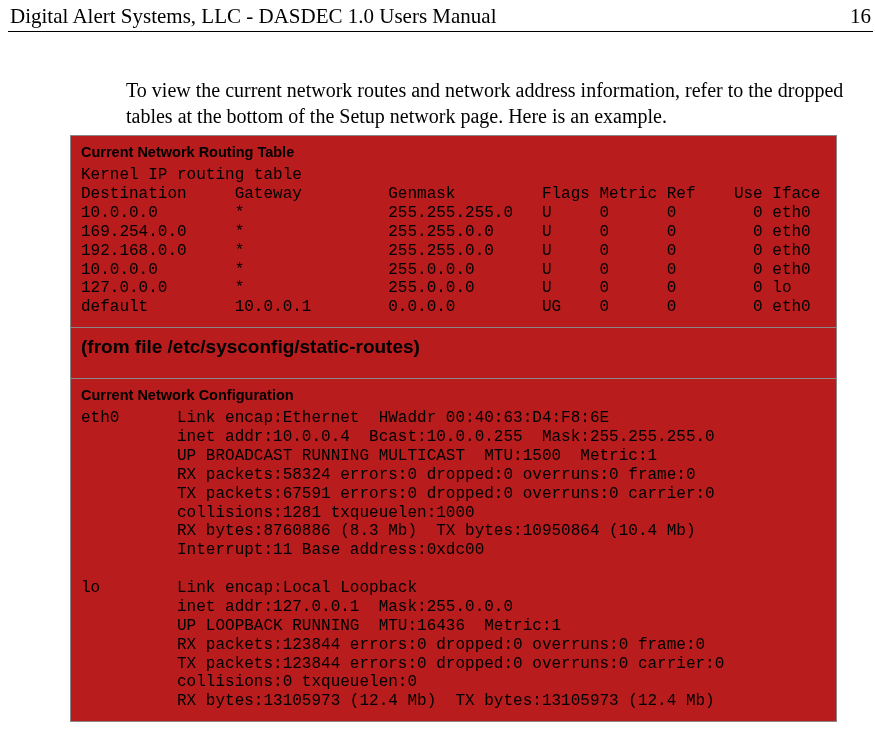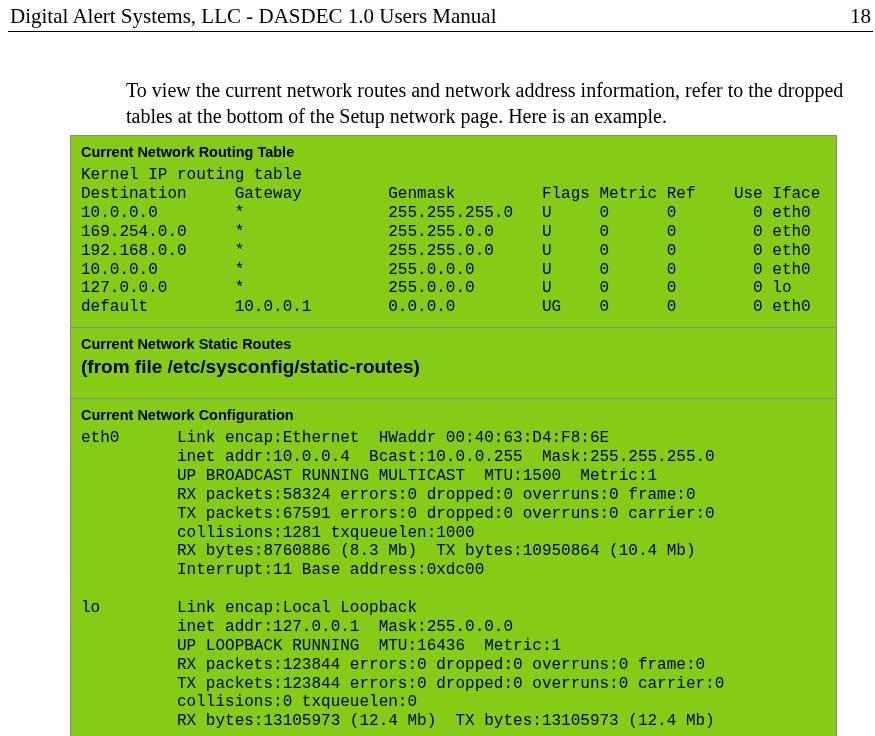--- a/index.html
+++ b/index.html
@@ -32,21 +32,21 @@
   }
   .section-body {
     font-size: 20px;
     padding-left: 56px;
     line-height: 1.28;
     margin-bottom: 6px;
   }
   .panel {
     margin: 0 36px 0 62px;
     border: 1px solid #888;
-    background: #84cc16;
+    background: #b91c1c;
     font-family: Arial, Helvetica, sans-serif;
     padding: 8px 10px 10px 10px;
   }
   .panel + .panel {
     border-top: none;
   }
   .panel-title {
     font-weight: bold;
     font-size: 14.5px;
     margin-bottom: 4px;
@@ -65,41 +65,40 @@
   .mono-block {
     margin-top: 6px;
   }
 </style>
 </head>
 <body>
 
 <div class="page">
   <div class="header-line">
     <span>Digital Alert Systems, LLC - DASDEC 1.0 Users Manual</span>
-    <span>18</span>
+    <span>16</span>
   </div>
 
   <div class="section">
     <div class="section-body">To view the current network routes and network address information, refer to the dropped tables at the bottom of the Setup network page. Here is an example.</div>
   </div>
 
   <div class="panel">
     <div class="panel-title">Current Network Routing Table</div>
     <div class="mono mono-block">Kernel IP routing table
 Destination     Gateway         Genmask         Flags Metric Ref    Use Iface
 10.0.0.0        *               255.255.255.0   U     0      0        0 eth0
 169.254.0.0     *               255.255.0.0     U     0      0        0 eth0
 192.168.0.0     *               255.255.0.0     U     0      0        0 eth0
 10.0.0.0        *               255.0.0.0       U     0      0        0 eth0
 127.0.0.0       *               255.0.0.0       U     0      0        0 lo
 default         10.0.0.1        0.0.0.0         UG    0      0        0 eth0</div>
   </div>
 
   <div class="panel">
-    <div class="panel-title">Current Network Static Routes</div>
     <div class="panel-sub"> (from file /etc/sysconfig/static-routes)</div>
   </div>
 
   <div class="panel">
     <div class="panel-title">Current Network Configuration</div>
     <div class="mono mono-block">eth0      Link encap:Ethernet  HWaddr 00:40:63:D4:F8:6E
           inet addr:10.0.0.4  Bcast:10.0.0.255  Mask:255.255.255.0
           UP BROADCAST RUNNING MULTICAST  MTU:1500  Metric:1
           RX packets:58324 errors:0 dropped:0 overruns:0 frame:0
           TX packets:67591 errors:0 dropped:0 overruns:0 carrier:0

